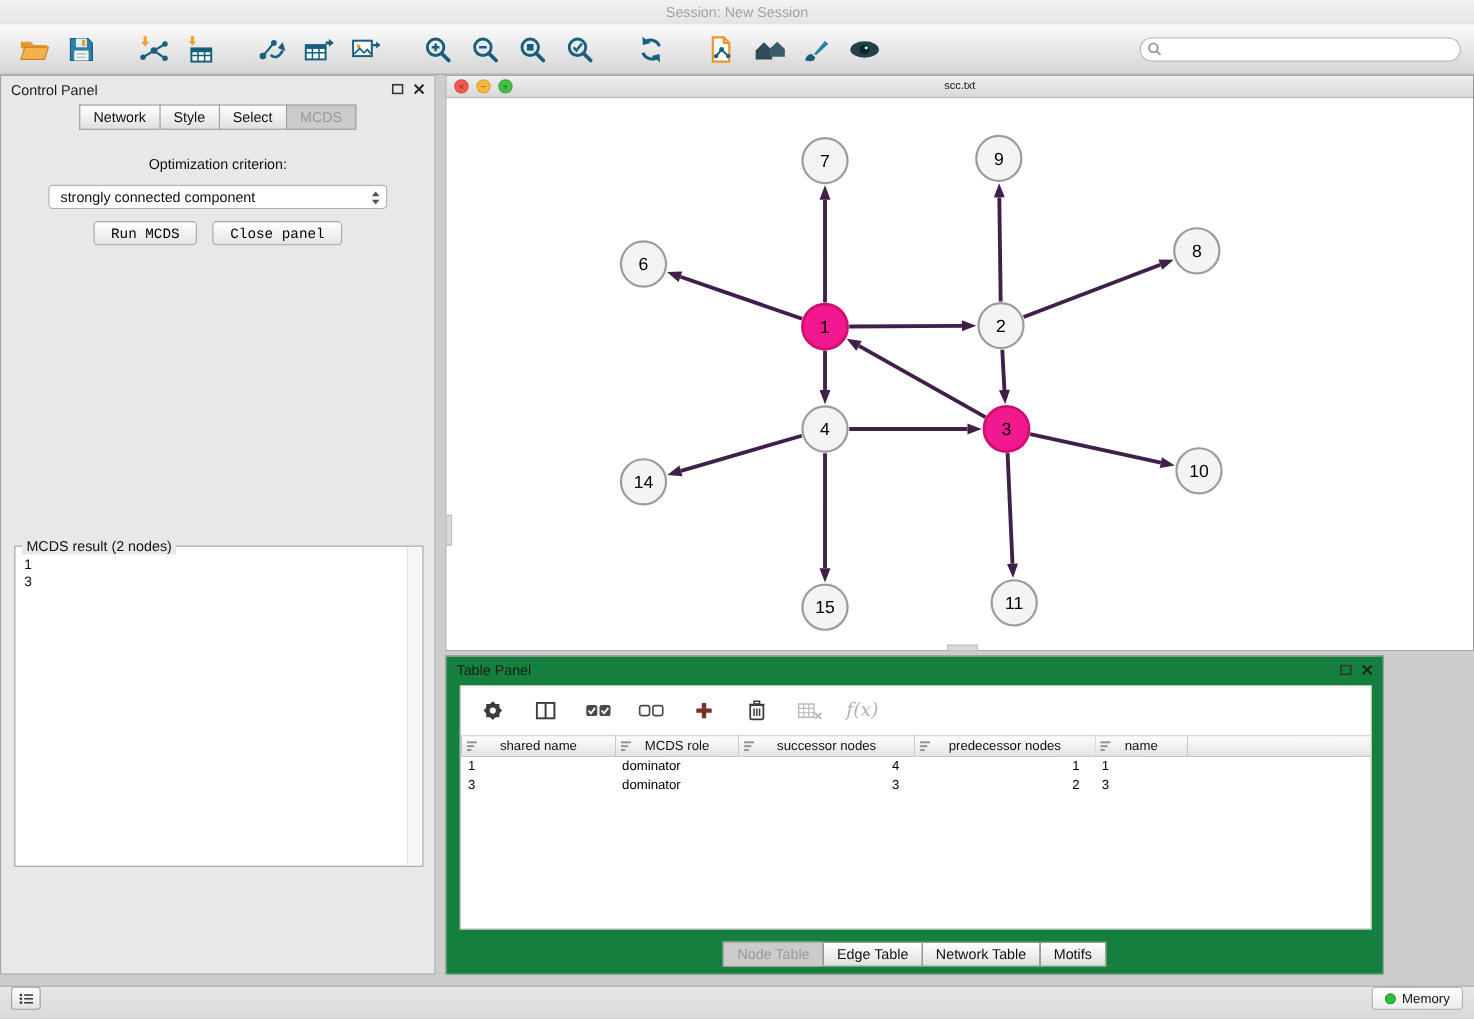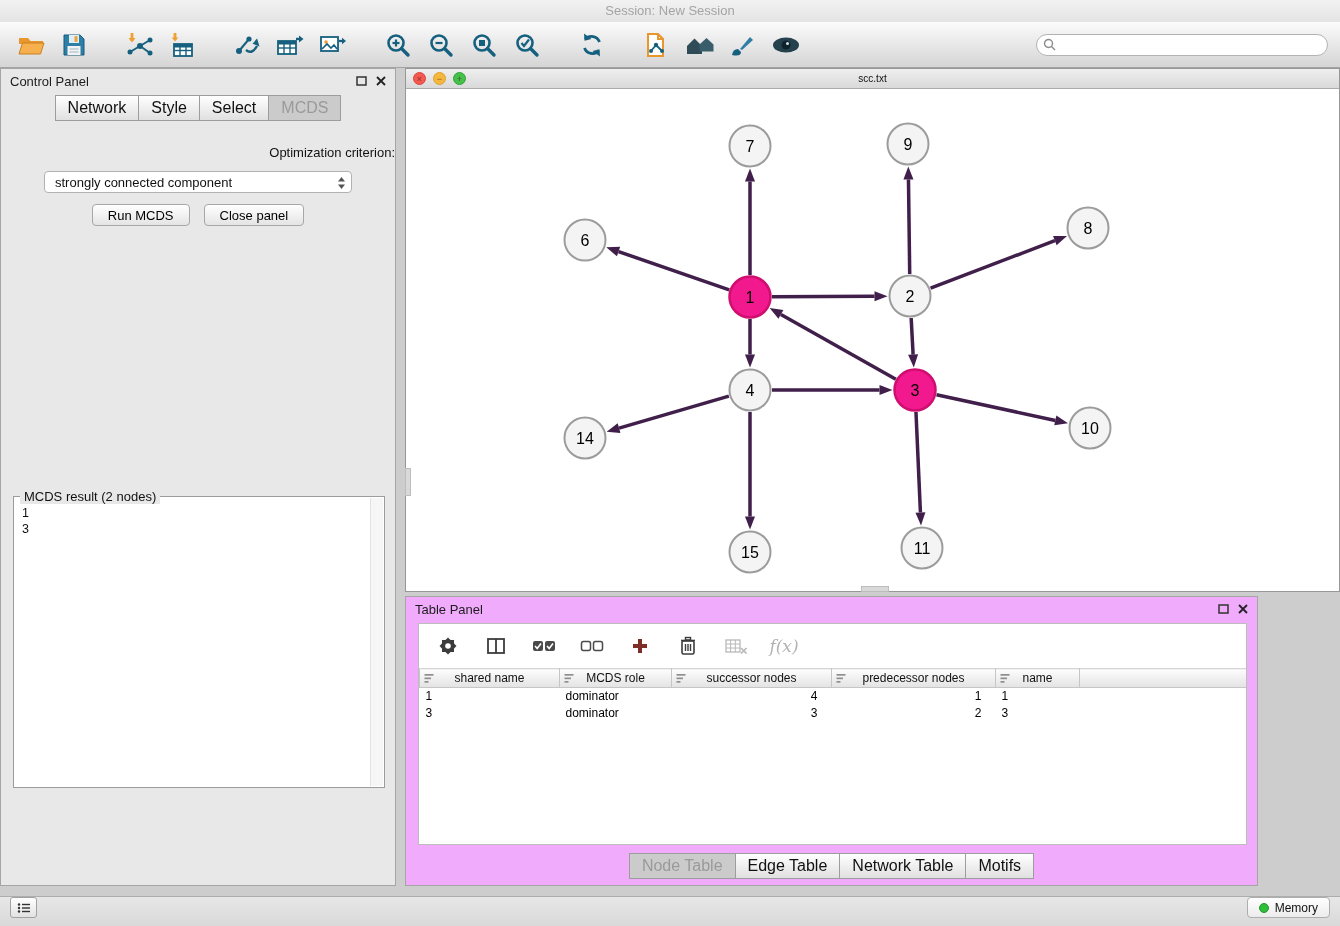--- a/index.html
+++ b/index.html
@@ -13,47 +13,47 @@
   .tgap{width:16px}
   .search-wrap{margin-left:auto;position:relative;width:292px;height:22px}
   .search-icon{position:absolute;left:7px;top:4px}
   .search-input{width:100%;height:100%;border:1px solid #b3b3b3;border-radius:11px;background:#fff;padding:0 10px 0 24px;font-size:12px;outline:none;font-family:"Liberation Sans",sans-serif}
 
   
   .control-panel{position:absolute;left:0;top:68px;width:396px;height:818px;background:#e8e8e8;border:1px solid #a5a5a5}
   .panel-header{height:24px;display:flex;align-items:center;padding:0 9px;font-size:13px;color:#1c1c1c}
   .ph-icons{margin-left:auto;display:flex;gap:9px;align-items:center}
   .tabs-row{display:flex;justify-content:center;margin-top:2px}
-  .tab{padding:3px 12px;border:1px solid #9d9d9d;border-right:none;background:linear-gradient(#ffffff,#e0e0e0);font-size:16px;color:#111;white-space:nowrap}
+  .tab{padding:3px 12px;border:1px solid #9d9d9d;border-right:none;background:linear-gradient(#ffffff,#e0e0e0);font-size:13px;color:#111;white-space:nowrap}
   .tab:last-child{border-right:1px solid #9d9d9d}
   .tab.active{background:#cbcbcb;color:#9a9a9a}
-  .opt-label{text-align:right;margin-top:24px;font-size:13px}
+  .opt-label{text-align:center;margin-top:24px;font-size:13px}
   .dropdown{margin:11px auto 0;width:308px;height:22px;background:#fff;border:1px solid #b2b2b2;border-radius:4px;display:flex;align-items:center;padding:0 22px 0 10px;font-size:13px;position:relative}
   .dd-arrows{position:absolute;right:5px;top:4px}
   .btn-row{display:flex;justify-content:center;gap:14px;margin-top:11px}
-  .btn{height:22px;padding:0 15px;border:1px solid #a7a7a7;border-radius:4px;background:linear-gradient(#ffffff,#e4e4e4);font-size:13px;font-family:Liberation Sans, sans-serif}
+  .btn{height:22px;padding:0 15px;border:1px solid #a7a7a7;border-radius:4px;background:linear-gradient(#ffffff,#e4e4e4);font-size:13px;font-family:Liberation Mono, monospace}
   .result-box{position:absolute;left:12px;top:427px;width:372px;height:292px;border:1px solid #9c9c9c;background:#fff}
   .result-label{position:absolute;top:-8px;left:6px;background:#e8e8e8;padding:0 4px;font-size:13px;color:#111}
   .result-lines{position:absolute;left:3px;top:8px;right:16px;bottom:3px;font-size:12.5px;line-height:16px;padding-left:5px;overflow:hidden}
   .result-scroll{position:absolute;right:1px;top:1px;bottom:1px;width:13px;background:#f6f6f6;border-left:1px solid #e2e2e2}
 
   
   .network-window{position:absolute;left:405px;top:68px;width:935px;height:524px;background:#fff;border:1px solid #979797}
   .win-titlebar{height:20px;background:linear-gradient(#efefef,#d9d9d9);border-bottom:1px solid #ababab;position:relative;display:flex;align-items:center;padding:0 7px}
   .win-title{position:absolute;left:0;right:0;text-align:center;font-size:10px;color:#111;pointer-events:none}
   .tl{width:13px;height:13px;border-radius:50%;margin-right:7px;font-size:9px;line-height:12px;text-align:center;color:rgba(60,20,10,.6);position:relative;z-index:2}
   .tl.red{background:#f45950;border:1px solid #d8453e}
   .tl.yellow{background:#f6b73e;border:1px solid #dda12e}
   .tl.green{background:#45c04b;border:1px solid #32a238}
   .net-canvas{position:absolute;left:0;top:21px;right:0;bottom:0;background:#fff}
   .divider-v{position:absolute;left:-1px;top:399px;width:6px;height:28px;background:#d9d9d9;border:1px solid #bdbdbd}
   .divider-h{position:absolute;left:455px;bottom:-1px;width:28px;height:6px;background:#d9d9d9;border:1px solid #bdbdbd}
 
   
-  .table-panel{position:absolute;left:405px;top:596px;width:853px;height:290px;background:#f0abfc;border:1px solid #a5a5a5}
+  .table-panel{position:absolute;left:405px;top:596px;width:853px;height:290px;background:#15803d;border:1px solid #a5a5a5}
   .tp-body{position:absolute;left:12px;right:10px;top:26px;height:222px;background:#fff;border:1px solid #bdbdbd;overflow:hidden}
   .tp-toolbar{height:44px;display:flex;align-items:center;gap:22px;padding:0 16px;background:#fff}
   .tp-tool{display:flex;align-items:center;justify-content:center;width:26px;height:26px}
   .fx-label{font-family:"DejaVu Serif",serif;font-style:italic;font-size:17px;color:#b2b2b2}
   .node-table{width:100%;border-collapse:collapse;table-layout:fixed;font-size:12px}
   .node-table th{height:19px;font-weight:normal;background:linear-gradient(#fdfdfd,#e3e3e3);border:1px solid #c6c6c6;border-top:1px solid #d5d5d5;position:relative;font-size:12px;color:#111;text-align:center}
   .node-table th.filler{border-right:none}
   .sort-ic{position:absolute;left:4px;top:4px}
   .node-table td{height:17px;padding:0 6px;color:#000;white-space:nowrap;overflow:hidden}
   .node-table td[style*="right"]{padding-right:14px}

